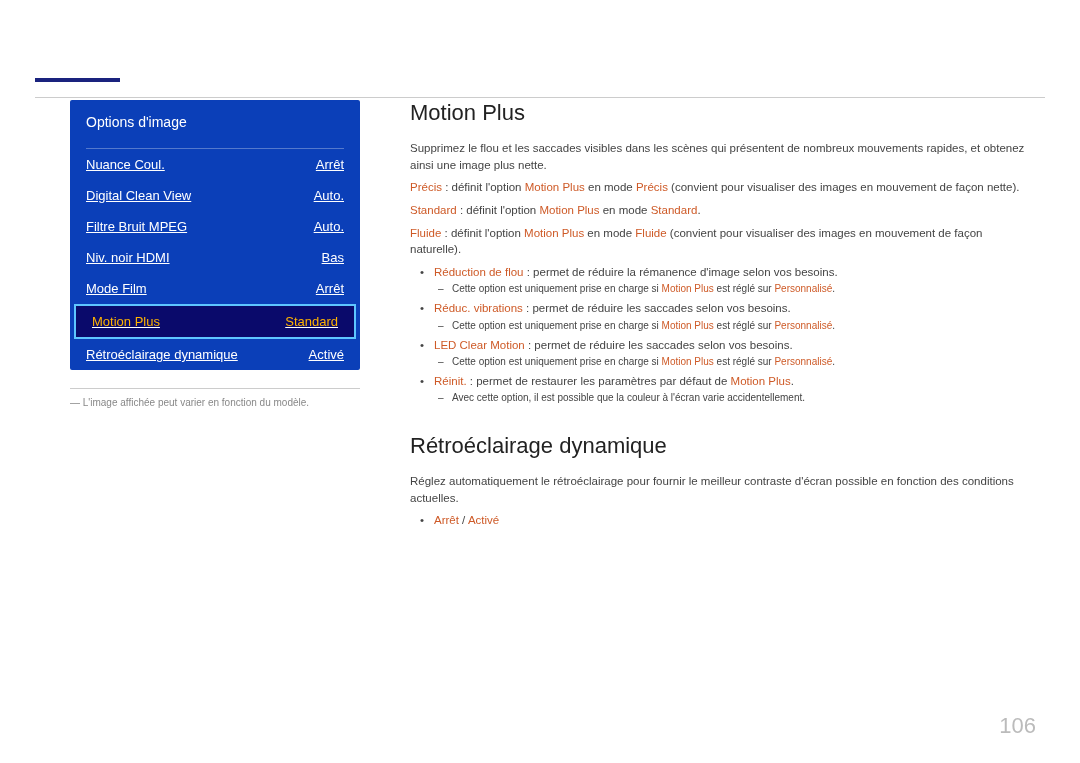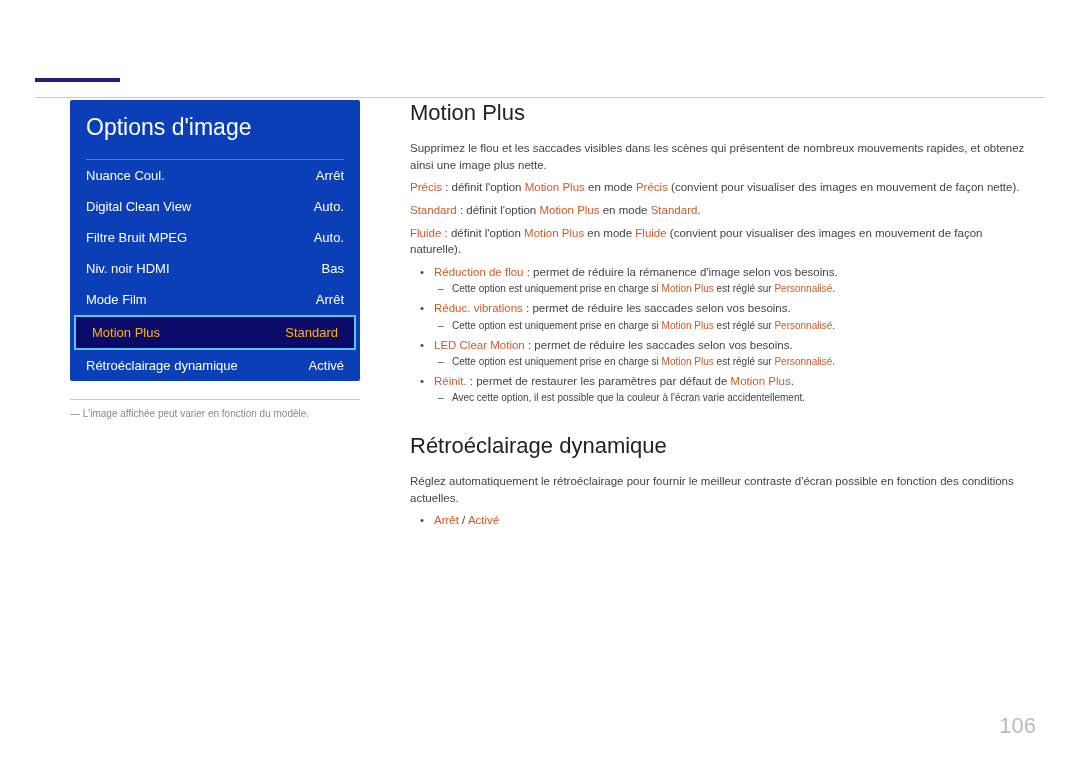--- a/index.html
+++ b/index.html
@@ -4,22 +4,22 @@
 <style>
   * { margin: 0; padding: 0; box-sizing: border-box; }
   body { font-family: Arial, Helvetica, sans-serif; background: #fff; color: #333; width: 1080px; height: 763px; position: relative; }
   .header-bar { position: absolute; top: 30px; left: 0; right: 0; height: 40px; }
   .header-accent { position: absolute; top: 48px; left: 35px; width: 85px; height: 4px; background: #1a237e; }
   .header-line { position: absolute; top: 67px; left: 35px; right: 35px; height: 1px; background: #ccc; }
   .content { position: absolute; top: 100px; left: 0; right: 0; display: flex; }
   .left-col { width: 400px; padding: 0 40px 0 70px; }
   .right-col { flex: 1; padding: 0 50px 0 10px; }
   .menu-panel { background: #0b3fb8; color: #fff; border-radius: 2px; overflow: hidden; }
-  .menu-title { font-size: 23px; font-weight: 400; padding: 14px 16px 12px; color: #fff; }
-  .menu-item { display: flex; justify-content: space-between; padding: 8px 16px; font-size: 13px; color: #fff; }
+  .menu-title { font-size: 14px; font-weight: 400; padding: 14px 16px 12px; color: #fff; }
+  .menu-item { display: flex; justify-content: space-between; padding: 8px 16px; font-size: 13px; color: #fff; text-decoration: underline; }
   .menu-item .val { color: #fff; }
   .menu-item.selected { background: #0a0a6b; border: 2px solid #5ec6ff; margin: 0 4px; }
   .menu-item.selected .lbl { color: #ffb300; }
   .menu-item.selected .val { color: #ffb300; }
   .menu-divider { height: 1px; margin: 6px 16px 0; background: rgba(255,255,255,0.3); }
   .note-line { height: 1px; background: #ccc; margin: 18px 0 8px; }
   .note { font-size: 10px; color: #888; }
   .section-title { font-size: 22px; color: #222; margin-bottom: 14px; }
   .para { font-size: 11.5px; color: #444; line-height: 1.45; margin-bottom: 6px; }
   .hl { color: #ce5a27; }

